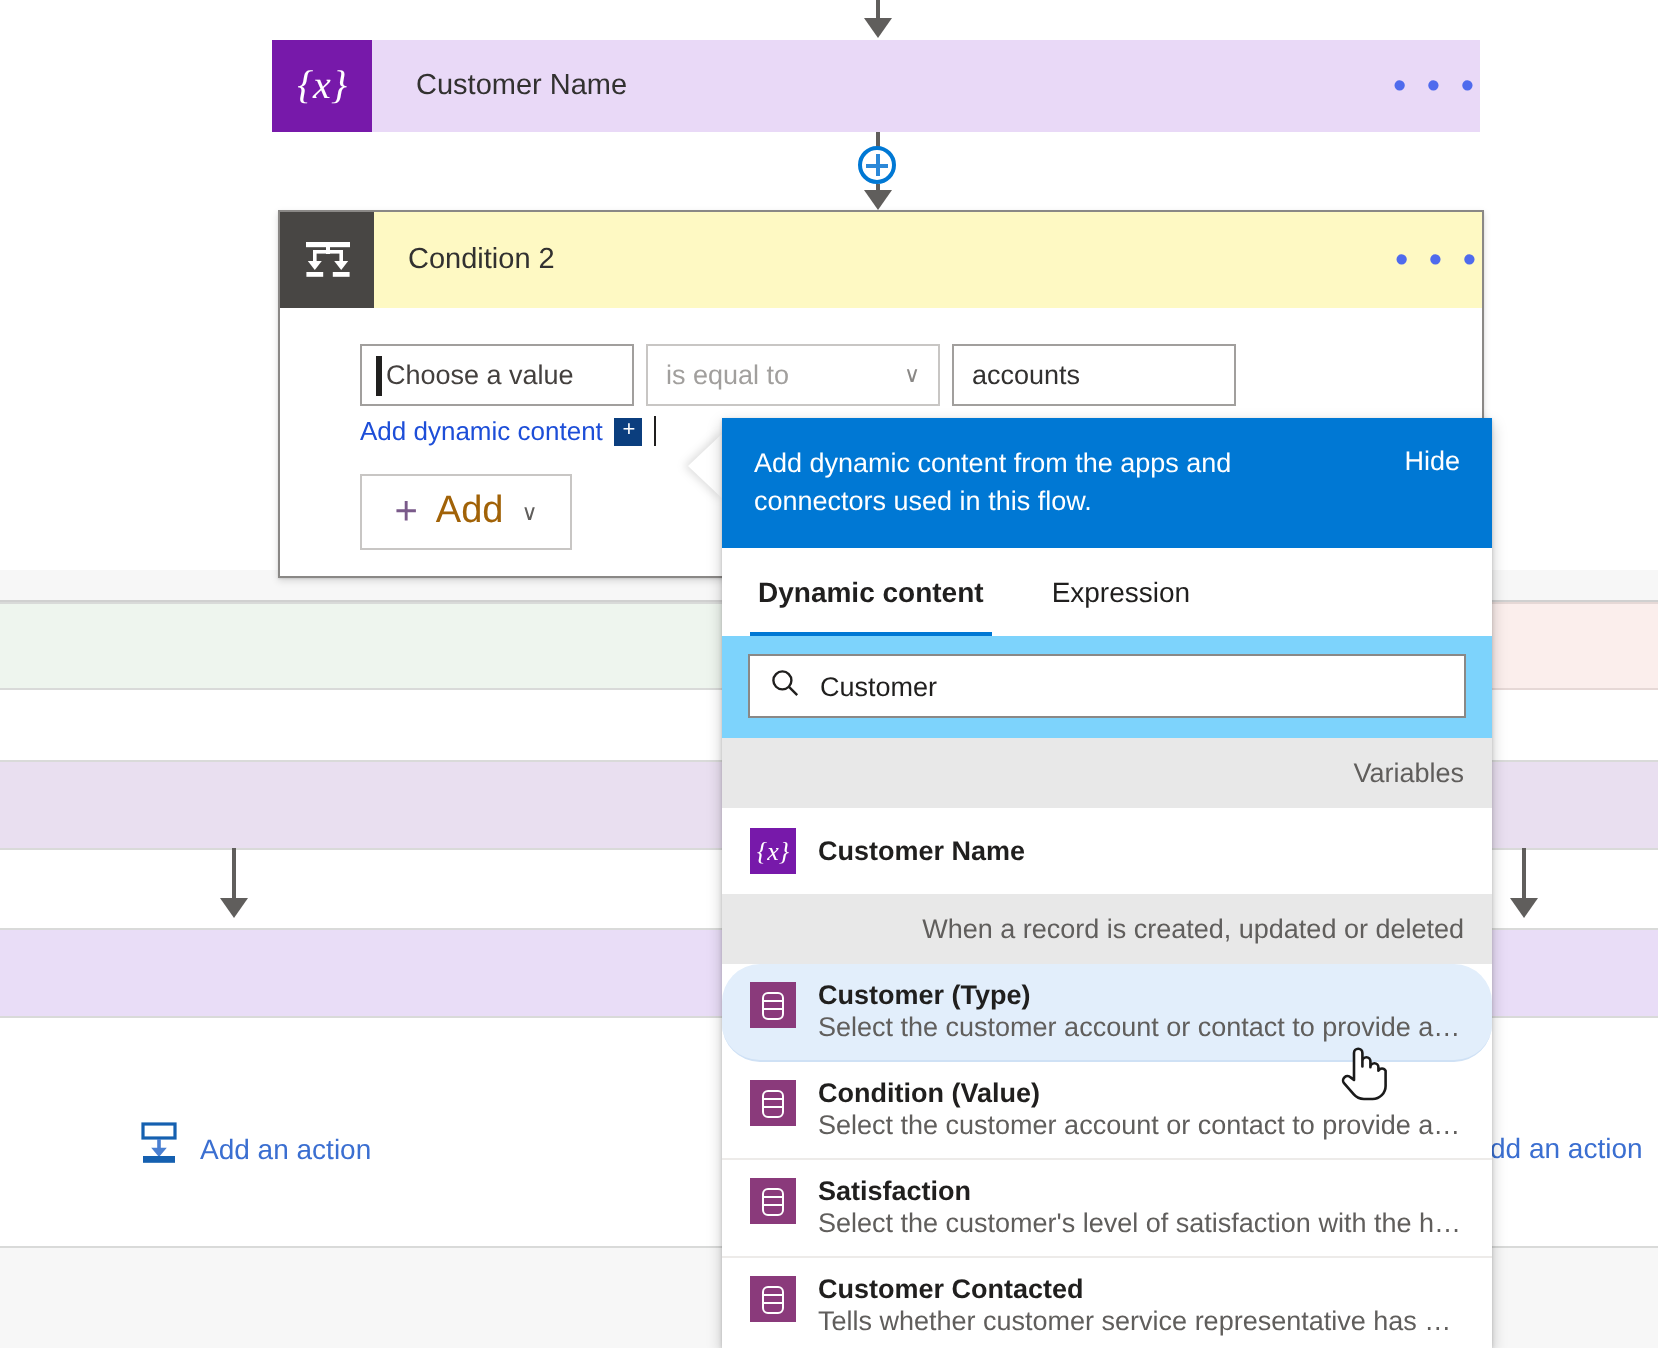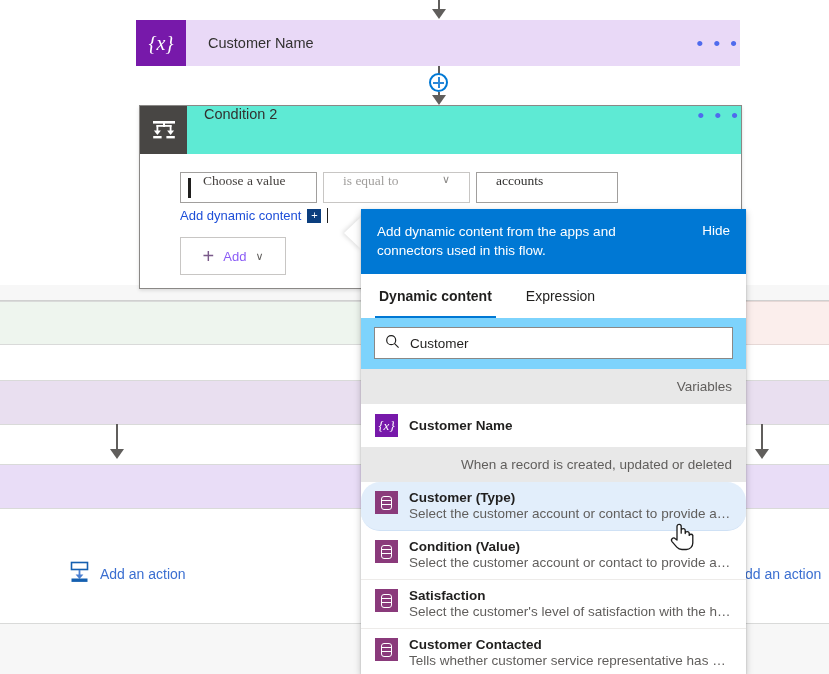--- a/index.html
+++ b/index.html
@@ -114,39 +114,39 @@
   
   #cond-card {
     left: 139px; top: 105px;
     width: 603px; height: 184px;
     background: #ffffff;
     border: 1px solid #8a8886;
     box-shadow: 0 1.6px 3.6px rgba(0,0,0,.13), 0 0.3px 0.9px rgba(0,0,0,.1);
   }
   #cond-head {
     height: 48px;
-    background: #5eead4;
-    display: flex; align-items: flex-start;
+    background: #fef9c3;
+    display: flex; align-items: center;
   }
   #cond-head .card-icon { background: #484644; height: 48px; flex: 0 0 47px; }
   #cond-head .card-title { padding-left: 17px; font-size: 14.5px; }
 
   .cond-body { padding: 18px 0 0 40px; }
 
   .row-inputs { display: flex; align-items: flex-start; gap: 6px; }
 
   .txtfield {
     height: 31px;
     border: 1px solid #a19f9d;
     background: #ffffff;
     font-size: 13.5px;
     color: #323130;
-    padding: 0 19px;
-    display: flex; align-items: flex-start;
-    font-family: Liberation Serif, serif;
+    padding: 0 9px;
+    display: flex; align-items: center;
+    font-family: Liberation Sans, sans-serif;
   }
   .txtfield.placeholder { color: #44403e; }
   #field-left { width: 137px; position: relative; }
   #field-left .caret {
     position: absolute; left: 7px; top: 5px;
     width: 1px; height: 20px; background: #201f1e;
   }
   #field-left span { padding-left: 3px; }
   #field-op {
     width: 147px; justify-content: space-between;
@@ -177,21 +177,21 @@
   .add-btn {
     margin-top: 14px;
     width: 106px; height: 38px;
     border: 1px solid #c8c6c4;
     background: #ffffff;
     display: flex; align-items: center; justify-content: center;
     gap: 9px;
     cursor: pointer;
   }
   .add-btn .plusg { color: #7a5a8a; font-size: 20px; font-weight: 300; line-height: 1; }
-  .add-btn .lbl { font-size: 13px; color: #8b5cf6; }
+  .add-btn .lbl { font-size: 19px; color: #a16207; }
   .add-btn .chev { color: #605e5c; font-size: 11px; }
 
   
   .add-action {
     position: absolute;
     display: flex; align-items: center; gap: 9px;
     cursor: pointer;
   }
   .add-action .lbl { color: #3b6fd1; font-size: 14px; white-space: nowrap; }
 

